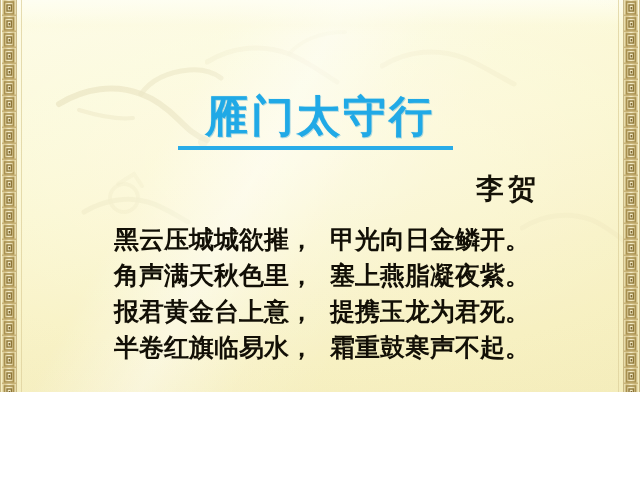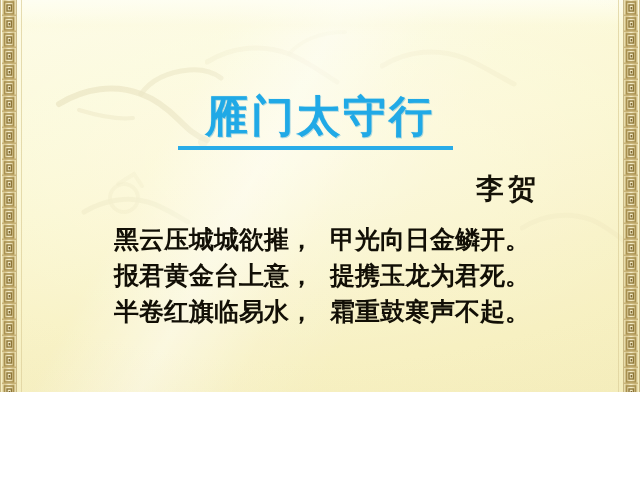--- a/index.html
+++ b/index.html
@@ -281,20 +281,23 @@
     <div class="title">雁门太守行</div>
     <div class="title-underline"></div>
 
     <div class="author">李贺</div>
 
     <div class="poem">
       <div class="poem-line">
         <span class="half">黑云压城城欲摧，</span><span class="gap"></span><span class="half">甲光向日金鳞开。</span>
       </div>
       <div class="poem-line">
+        <span class="half">角声满天秋色里，</span><span class="gap"></span><span class="half">塞上燕脂凝夜紫。</span>
+      </div>
+      <div class="poem-line">
         <span class="half">报君黄金台上意，</span><span class="gap"></span><span class="half">提携玉龙为君死。</span>
       </div>
       <div class="poem-line">
         <span class="half">半卷红旗临易水，</span><span class="gap"></span><span class="half">霜重鼓寒声不起。</span>
       </div>
     </div>
 
   </div>
 </div>
 

